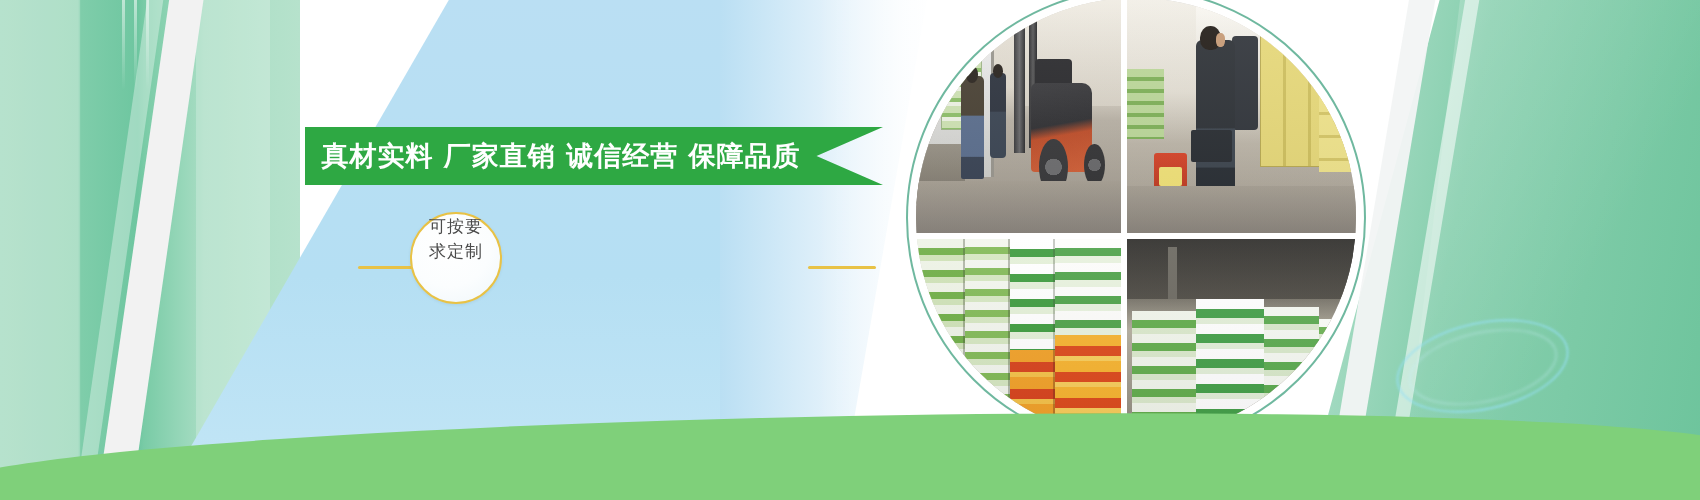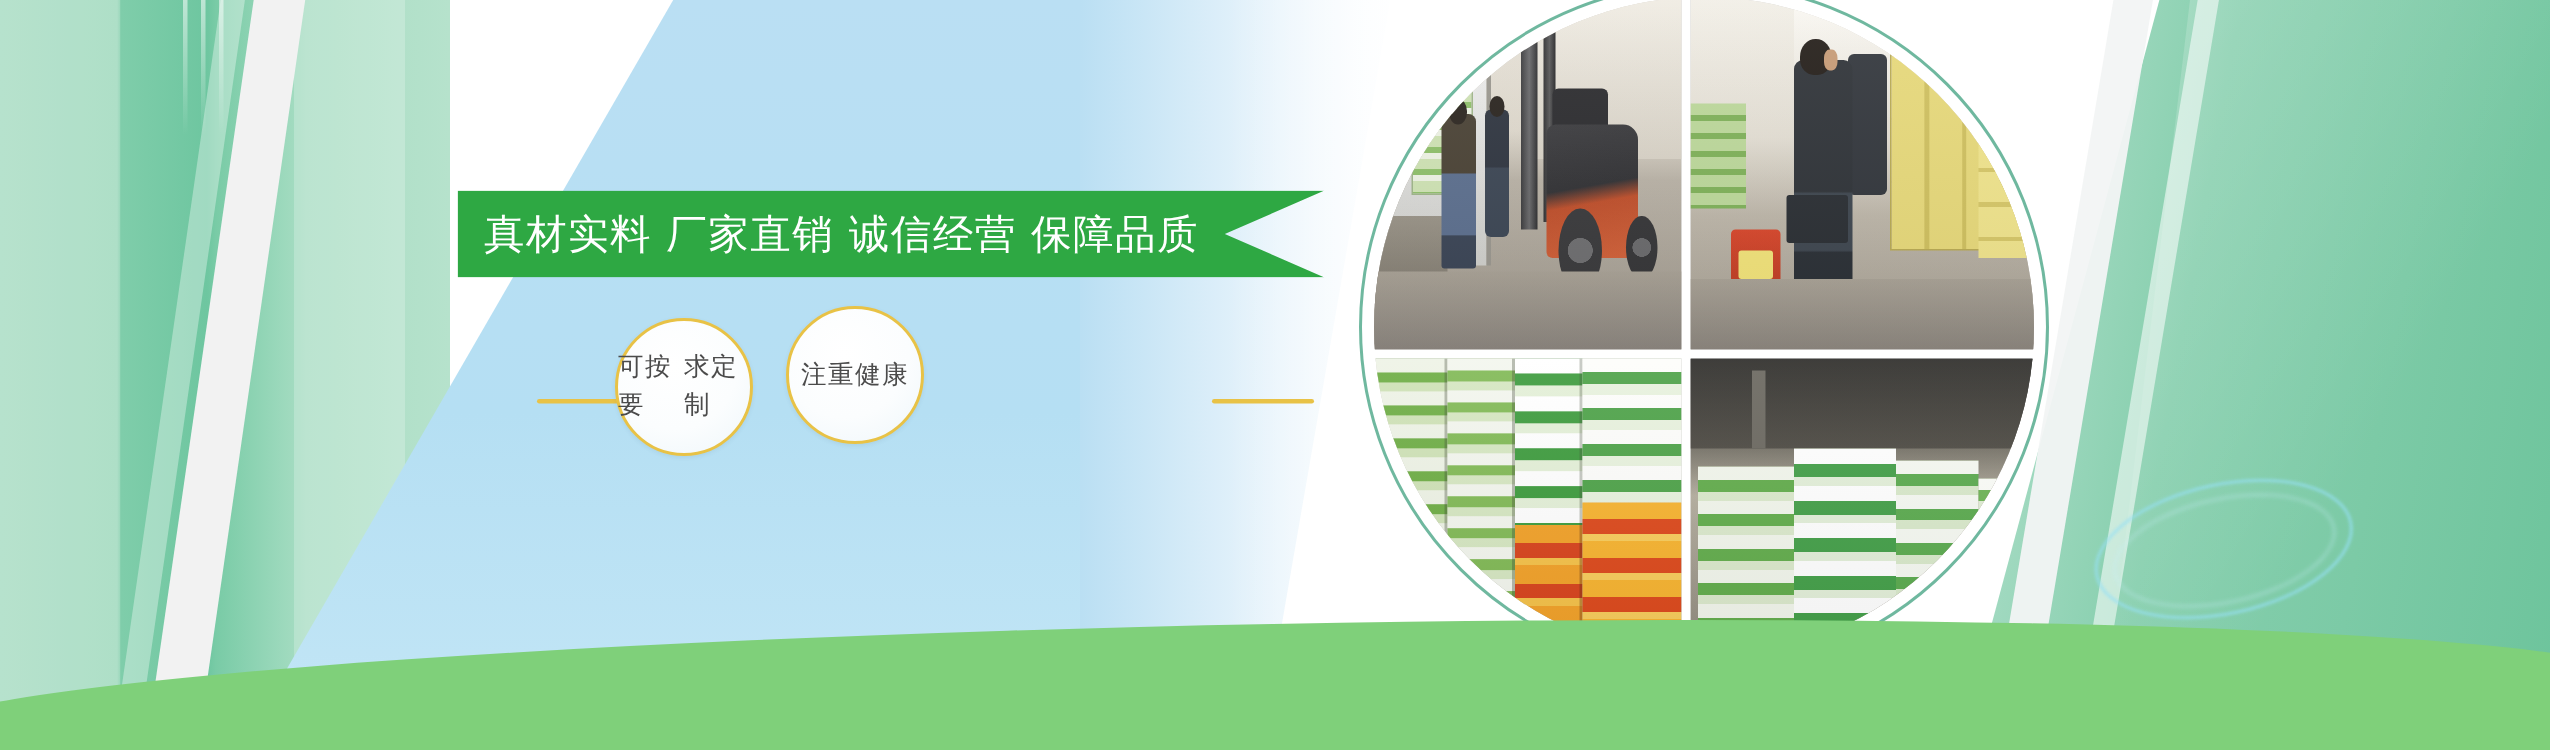--- a/index.html
+++ b/index.html
@@ -137,21 +137,21 @@
     background:#2ea843;
     clip-path: polygon(0% 0%, 100% 0%, 100% 0%, 88.5% 50%, 100% 100%, 100% 100%, 0% 100%);
   }
   .slogan-text{
     position:absolute; left:0; top:0;
     width:512px; height:58px;
     display:flex; align-items:center; justify-content:center;
     color:#ffffff;
     font-size:27px;
     letter-spacing:1px;
-    font-weight:400;
+    font-weight:700;
     white-space:nowrap;
     font-family:"DejaVu Sans","Liberation Sans",sans-serif;
   }
 
   
   .gold-line{
     position:absolute; height:3px;
     background:#e8c246; border-radius:2px;
   }
   .gold-line.left{ left:358px; top:266px; width:68px; }
@@ -160,22 +160,22 @@
   .circle-row{
     position:absolute; left:410px; top:204px;
     width:400px; height:120px;
   }
   .badge{
     position:absolute; top:0;
     width:92px; height:92px;
     border-radius:50%;
     background:radial-gradient(circle at 42% 34%, #ffffff 0%, #fbfdfe 55%, #eef6fa 100%);
     border:2px solid #e8c246;
-    display:flex; 
-    align-items:center; justify-content:center;
+    display:flex; flex-direction:column;
+    align-items:center; 
     box-shadow:0 1px 3px rgba(60,90,110,0.10);
   }
   .badge:nth-child(1){ left:0px;   top:8px; }
   .badge:nth-child(2){ left:114px; top:0px; }
   .badge:nth-child(3){ left:228px; top:8px; }
   .badge span{
     display:block;
     color:#4b4b4b;
     font-size:17px;
     line-height:1.45;
@@ -435,22 +435,18 @@
   </div>
 
   <div class="gold-line left"></div>
   <div class="gold-line right"></div>
 
   <div class="circle-row">
     <div class="badge">
       <span>可按要</span>
       <span>求定制</span>
     </div>
-    <div class="badge">
-      <span>注重</span>
-      <span>健康</span>
-    </div>
   </div>
 
   <div class="hill-dark"></div>
   <div class="hill-light"></div>
 
 </div>
 
 </body></html>

